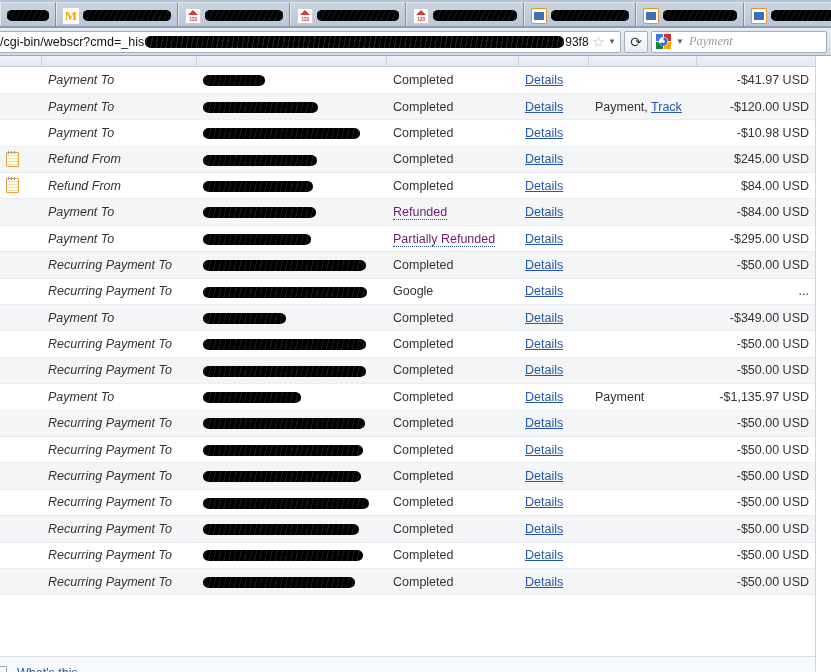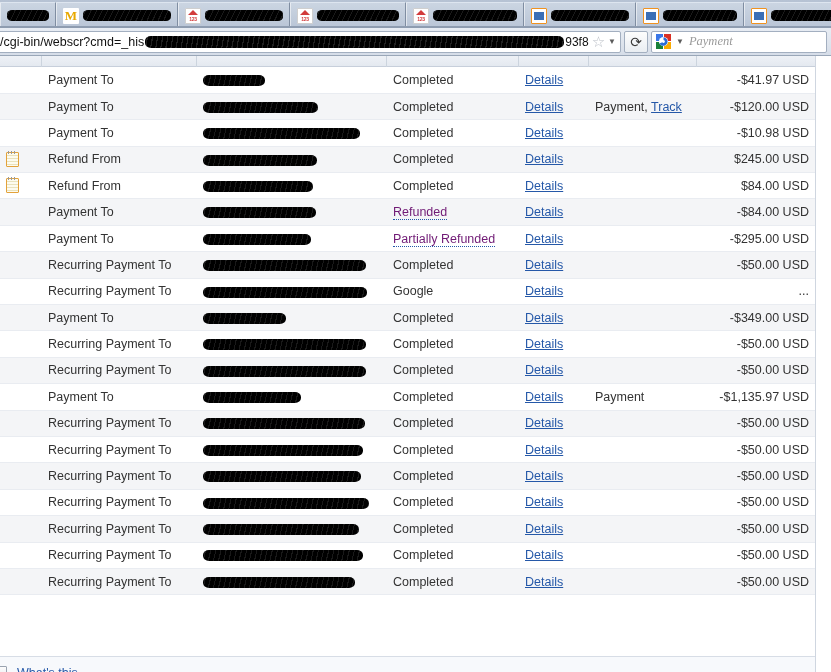--- a/index.html
+++ b/index.html
@@ -247,21 +247,21 @@
     height: 26.4px;
     padding: 0 6px;
     vertical-align: middle;
     white-space: nowrap;
     border-bottom: 1px solid #e9ecf1;
   }
   tr.odd  td { background: #ffffff; }
   tr.even td { background: #f4f5f7; }
 
   .c-icon   { width: 42px;  padding-left: 12px; }
-  .c-type   { width: 155px; }
+  .c-type   { width: 155px; font-style: italic; }
   .c-name   { width: 190px; }
   .c-status { width: 132px; }
   .c-det    { width: 70px;  }
   .c-ship   { width: 108px; }
   .c-amt    { text-align: right; padding-right: 16px; color: #333; }
 
   a.lnk {
     color: #2558a8;
     text-decoration: underline;
     cursor: pointer;

